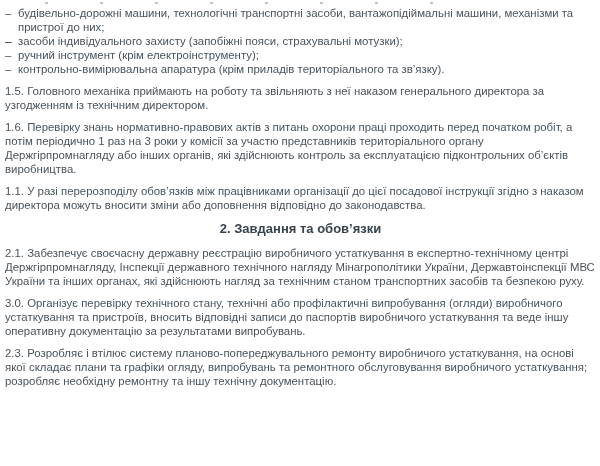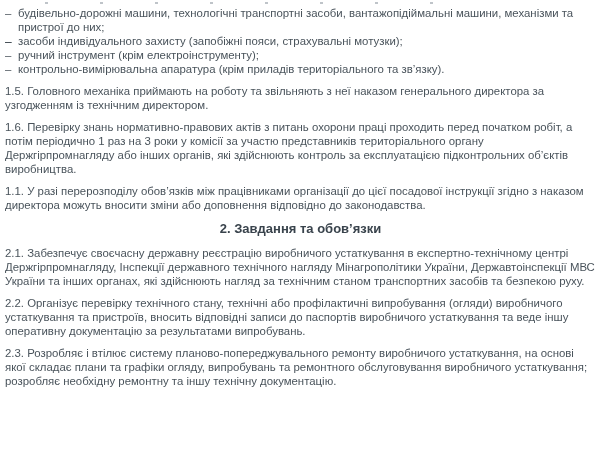--- a/index.html
+++ b/index.html
@@ -101,16 +101,16 @@
     </li>
   </ul>
 
   <p class="para">1.5. Головного механіка приймають на роботу та звільняють з неї наказом генерального директора за узгодженням із технічним директором.</p>
   <p class="para">1.6. Перевірку знань нормативно-правових актів з питань охорони праці проходить перед початком робіт, а потім періодично 1 раз на 3 роки у комісії за участю представників територіального органу Держгірпромнагляду або інших органів, які здійснюють контроль за експлуатацією підконтрольних об’єктів виробництва.</p>
   <p class="para">1.1. У разі перерозподілу обов’язків між працівниками організації до цієї посадової інструкції згідно з наказом директора можуть вносити зміни або доповнення відповідно до законодавства.</p>
 
   <h3 class="section-heading">2. Завдання та обов’язки</h3>
 
   <p class="para">2.1. Забезпечує своєчасну державну реєстрацію виробничого устаткування в експертно-технічному центрі Держгірпромнагляду, Інспекції державного технічного нагляду Мінагрополітики України, Державтоінспекції МВС України та інших органах, які здійснюють нагляд за технічним станом транспортних засобів та безпекою руху.</p>
-  <p class="para">2.2. Організує перевірку технічного стану, технічні або профілактичні випробування (огляди) виробничого устаткування та пристроїв, вносить відповідні записи до паспортів виробничого устаткування та веде іншу оперативну документацію за результатами випробувань.</p>
+  <p class="para">3.0. Організує перевірку технічного стану, технічні або профілактичні випробування (огляди) виробничого устаткування та пристроїв, вносить відповідні записи до паспортів виробничого устаткування та веде іншу оперативну документацію за результатами випробувань.</p>
   <p class="para">2.3. Розробляє і втілює систему планово-попереджувального ремонту виробничого устаткування, на основі якої складає плани та графіки огляду, випробувань та ремонтного обслуговування виробничого устаткування; розробляє необхідну ремонтну та іншу технічну документацію.</p>
 
 </div>
 
 </body></html>

